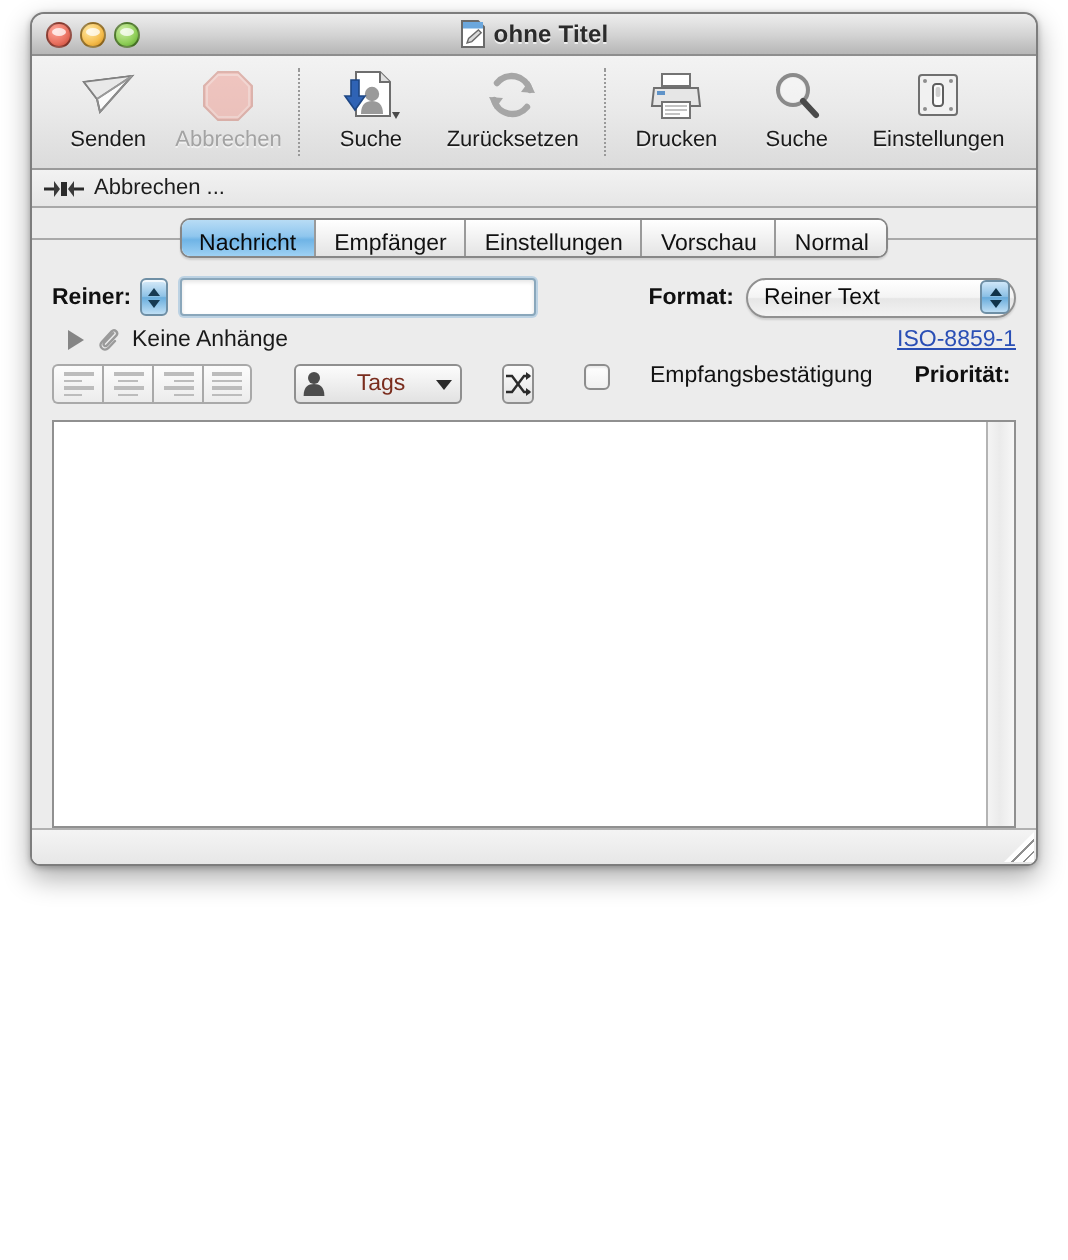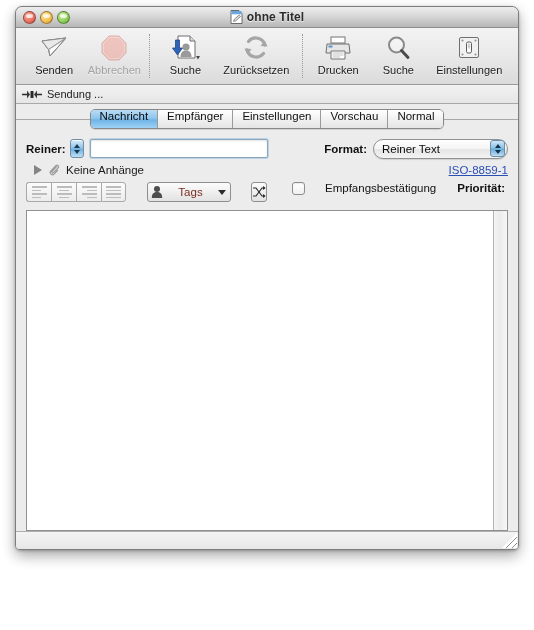--- a/index.html
+++ b/index.html
@@ -8,21 +8,21 @@
     background: #ffffff;
     font-family: "Liberation Sans", sans-serif;
     -webkit-font-smoothing: antialiased;
     overflow: hidden;
   }
 
   
   .window {
     position: absolute;
     left: 15px; top: 6px;
-    width: 504px; height: 544px;
+    width: 504px; height: 427px;
     border: 1px solid #7d7d7d;
     border-radius: 7px 7px 5px 5px;
     background: #ededed;
     box-shadow: 0 6px 14px rgba(0,0,0,0.33), 0 1px 3px rgba(0,0,0,0.25);
     overflow: hidden;
     display: flex;
     flex-direction: column;
   }
 
   
@@ -163,21 +163,21 @@
     overflow: hidden;
     background: #fff;
     box-shadow: 0 1px 1px rgba(0,0,0,0.12);
     height: 20px;
   }
   .tab {
     font-size: 11.5px;
     color: #111;
     padding: 0 9px;
     display: flex;
-    align-items: flex-start;
+    align-items: flex-end;
     background: linear-gradient(to bottom, #ffffff, #f0f0f0 55%, #e4e4e4);
     border-right: 1px solid #9a9a9a;
     cursor: default;
     white-space: nowrap;
   }
   .tab:last-child { border-right: none; }
   .tab.active {
     background: linear-gradient(to bottom, #b8dcf5 0%, #8fc6ee 45%, #6fb4e6 55%, #9ed1f4 100%);
     color: #0a0a0a;
     font-weight: normal;
@@ -533,21 +533,21 @@
   </div>
 
   <div class="statusstrip">
     <svg width="22" height="11" viewBox="0 0 22 11">
       <line x1="1" y1="5.5" x2="6" y2="5.5" stroke="#2b2b2b" stroke-width="1.4"></line>
       <line x1="16" y1="5.5" x2="21" y2="5.5" stroke="#2b2b2b" stroke-width="1.4"></line>
       <path d="M6 1.5 L9 5.5 L6 9.5 Z" fill="#3a3a3a"></path>
       <path d="M16 1.5 L13 5.5 L16 9.5 Z" fill="#3a3a3a"></path>
       <rect x="9.5" y="2" width="3" height="7" fill="#2b2b2b"></rect>
     </svg>
-    <span class="st-text">Sendung ...</span>
+    <span class="st-text">Abbrechen ...</span>
   </div>
 
   <div class="body">
 
     <div class="tabrow">
       <div class="tabs">
         <div class="tab active">
           <span>Nachricht</span>
         </div>
         <div class="tab">

